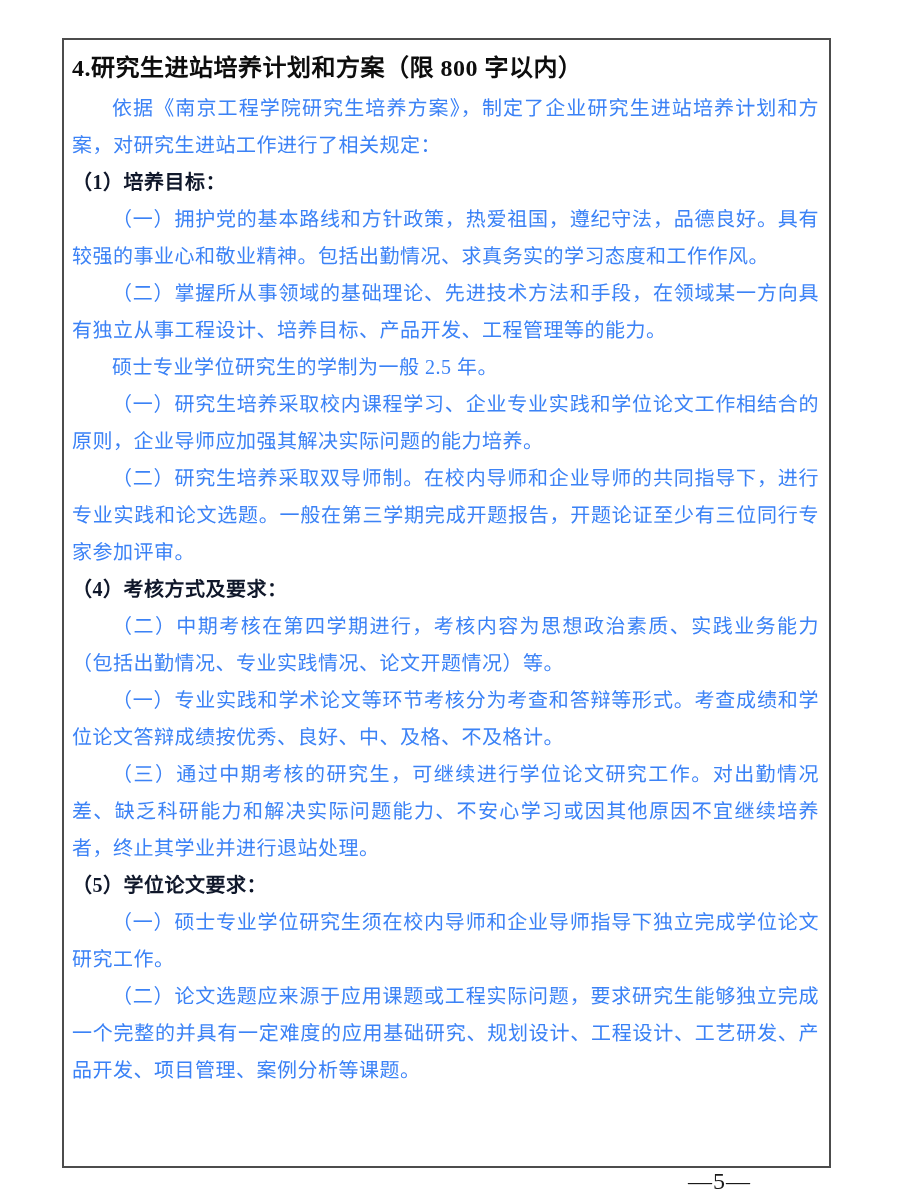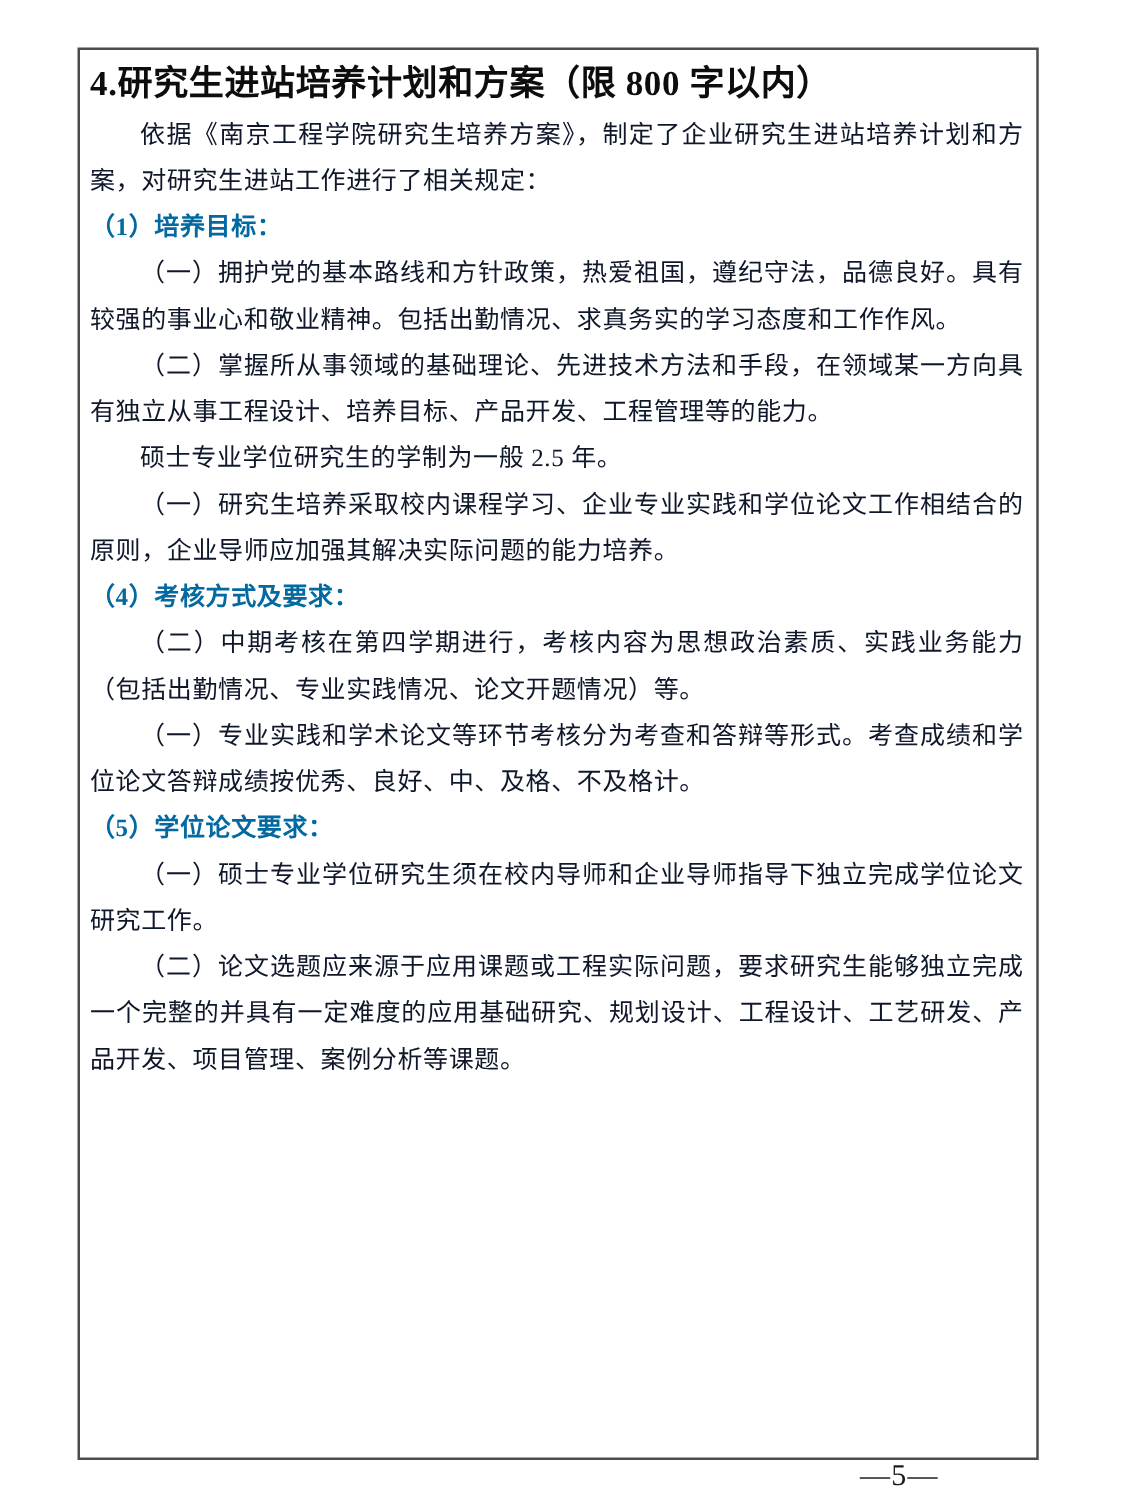--- a/index.html
+++ b/index.html
@@ -22,42 +22,42 @@
     top: 38px;
     width: 769px;
     height: 1130px;
     box-sizing: border-box;
     border: 2px solid #4c4c4c;
     padding: 6px 10px 6px 8px;
     background: #ffffff;
   }
   .doc-title {
     margin: 0;
-    font-size: 28px;
+    font-size: 24px;
     font-weight: bold;
     line-height: 44px;
     color: #0d0d0d;
     letter-spacing: 0.5px;
   }
   .para, .sec {
     margin: 0;
     font-size: 20px;
     line-height: 37px;
     text-align: justify;
     text-justify: inter-ideograph;
     letter-spacing: 0.5px;
-    color: #0f172a;
+    color: #3b82f6;
   }
   .para {
     text-indent: 2em;
   }
   .sec {
     font-weight: bold;
     text-indent: 0;
-    color: #0369a1;
+    color: #0f172a;
   }
   .page-number {
     position: absolute;
     top: 1166px;
     left: 688px;
     font-size: 24px;
     line-height: 30px;
     color: #1a1a1a;
     letter-spacing: 1px;
   }
@@ -73,24 +73,26 @@
 
     <p class="para">依据《南京工程学院研究生培养方案》，制定了企业研究生进站培养计划和方案，对研究生进站工作进行了相关规定：</p>
 
     <p class="sec">（1）培养目标：</p>
     <p class="para">（一）拥护党的基本路线和方针政策，热爱祖国，遵纪守法，品德良好。具有较强的事业心和敬业精神。包括出勤情况、求真务实的学习态度和工作作风。</p>
     <p class="para">（二）掌握所从事领域的基础理论、先进技术方法和手段，在领域某一方向具有独立从事工程设计、培养目标、产品开发、工程管理等的能力。</p>
 
     <p class="para">硕士专业学位研究生的学制为一般 2.5 年。</p>
 
     <p class="para">（一）研究生培养采取校内课程学习、企业专业实践和学位论文工作相结合的原则，企业导师应加强其解决实际问题的能力培养。</p>
+    <p class="para">（二）研究生培养采取双导师制。在校内导师和企业导师的共同指导下，进行专业实践和论文选题。一般在第三学期完成开题报告，开题论证至少有三位同行专家参加评审。</p>
 
     <p class="sec">（4）考核方式及要求：</p>
     <p class="para">（二）中期考核在第四学期进行，考核内容为思想政治素质、实践业务能力（包括出勤情况、专业实践情况、论文开题情况）等。</p>
     <p class="para">（一）专业实践和学术论文等环节考核分为考查和答辩等形式。考查成绩和学位论文答辩成绩按优秀、良好、中、及格、不及格计。</p>
+    <p class="para">（三）通过中期考核的研究生，可继续进行学位论文研究工作。对出勤情况差、缺乏科研能力和解决实际问题能力、不安心学习或因其他原因不宜继续培养者，终止其学业并进行退站处理。</p>
 
     <p class="sec">（5）学位论文要求：</p>
     <p class="para">（一）硕士专业学位研究生须在校内导师和企业导师指导下独立完成学位论文研究工作。</p>
     <p class="para">（二）论文选题应来源于应用课题或工程实际问题，要求研究生能够独立完成一个完整的并具有一定难度的应用基础研究、规划设计、工程设计、工艺研发、产品开发、项目管理、案例分析等课题。</p>
 
   </div>
 
   <div class="page-number">—5—</div>
 
 </div>

